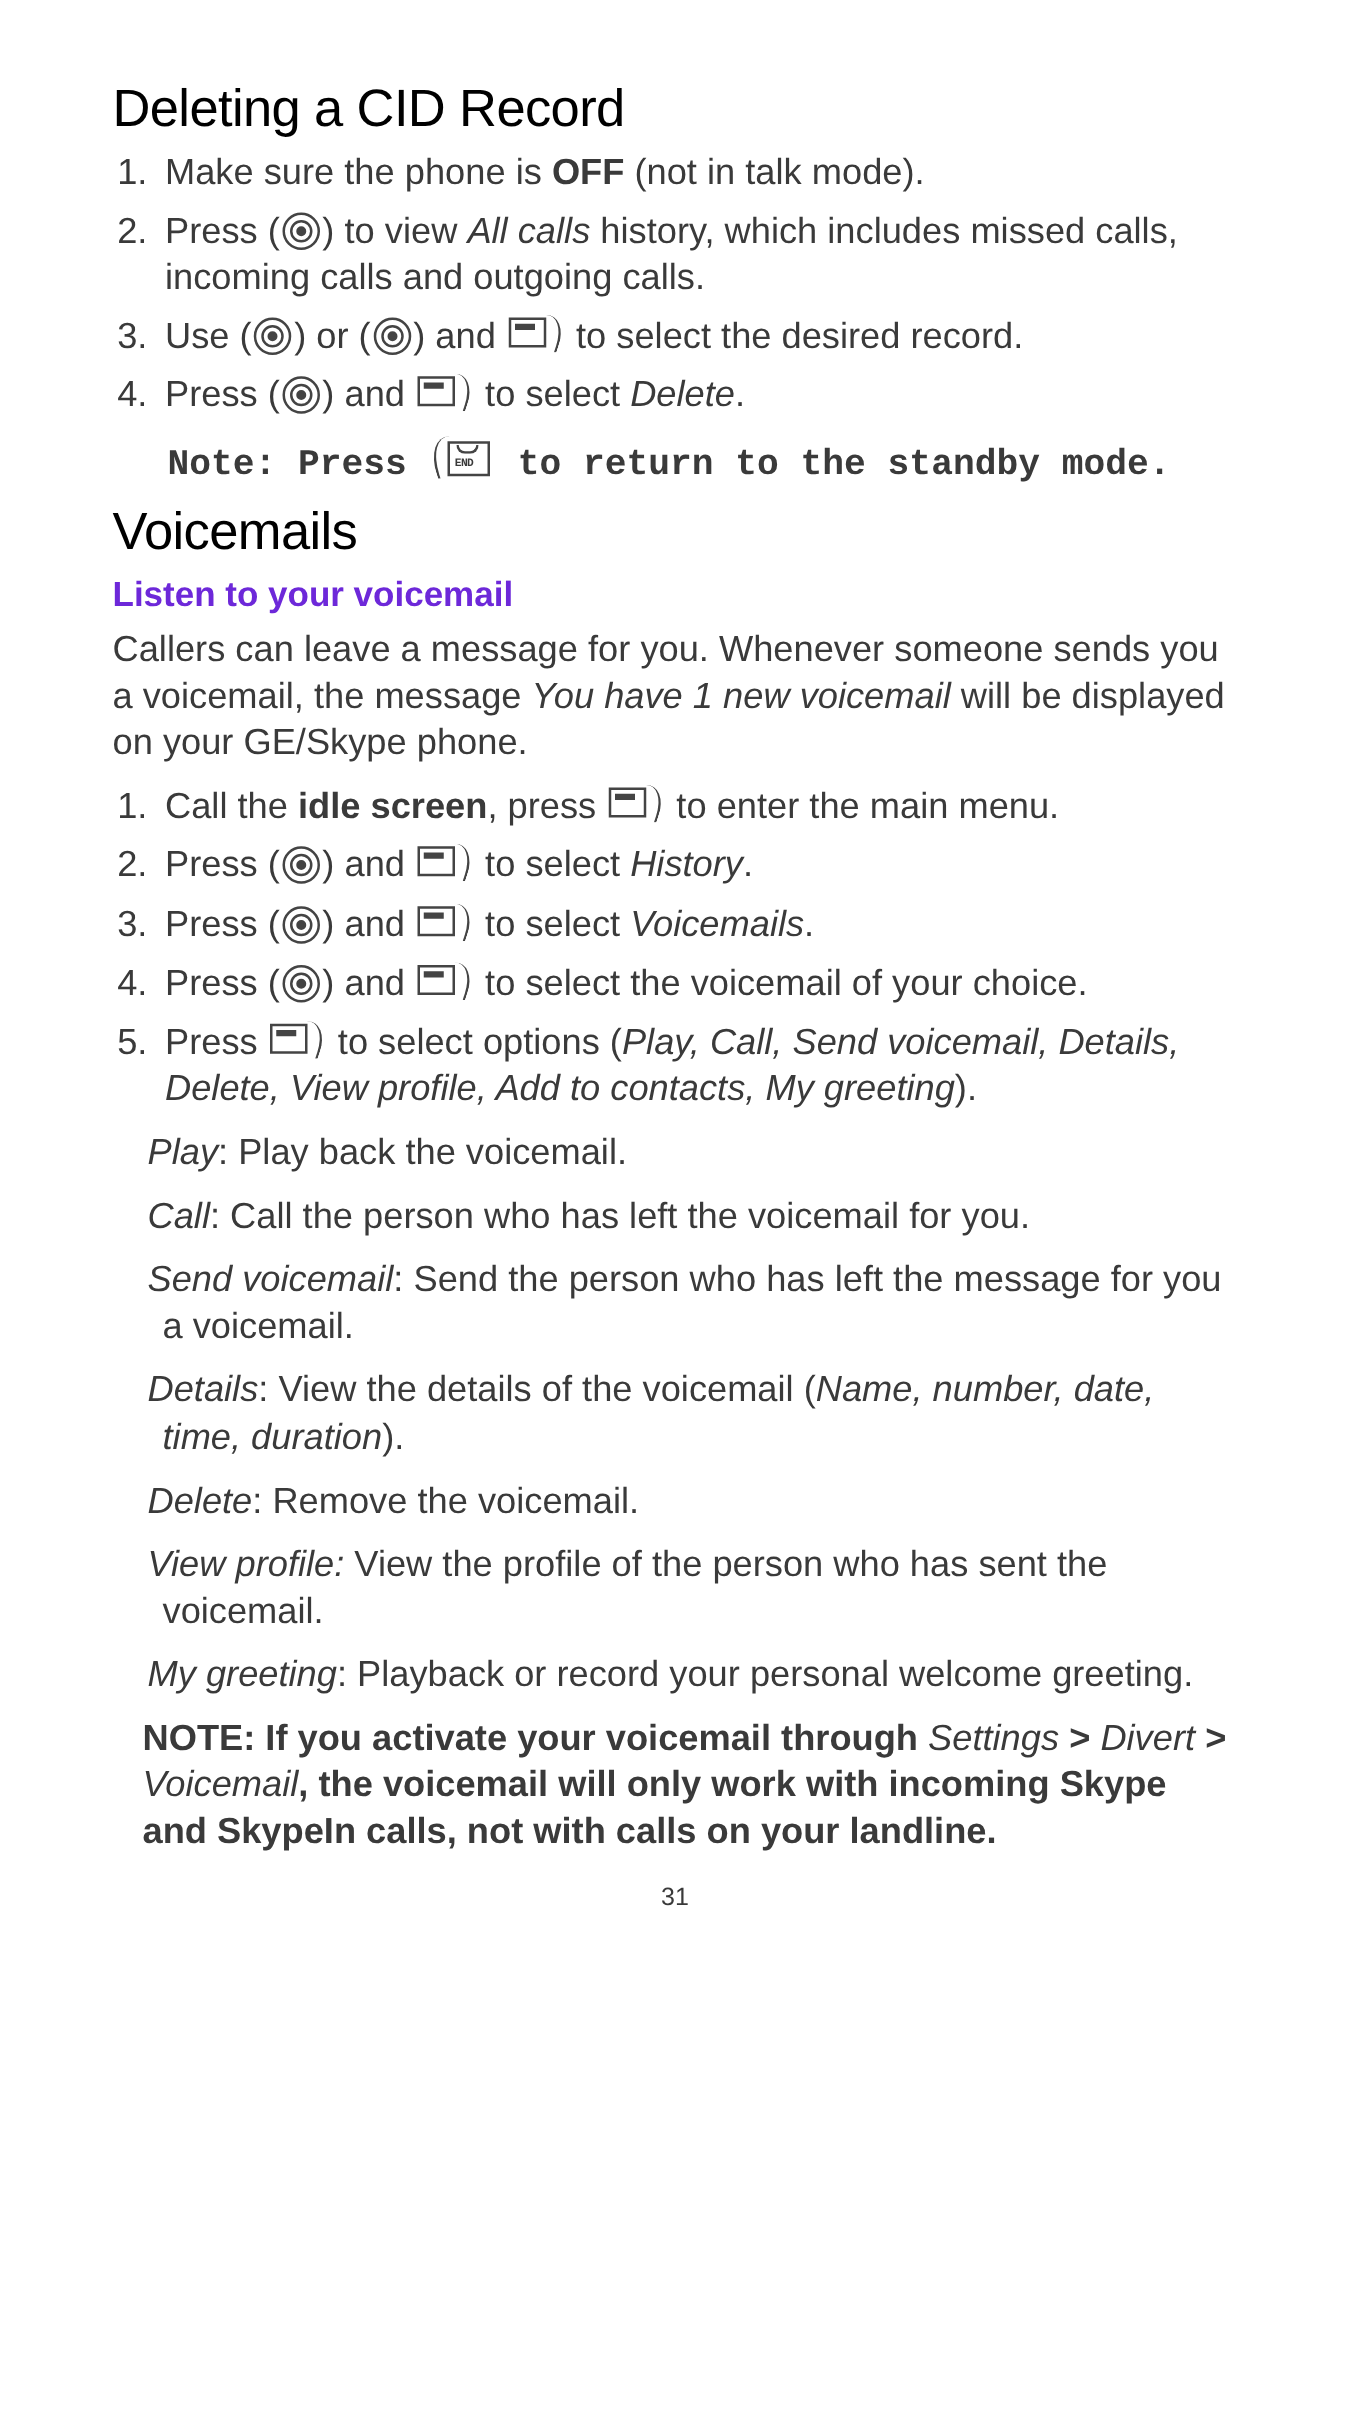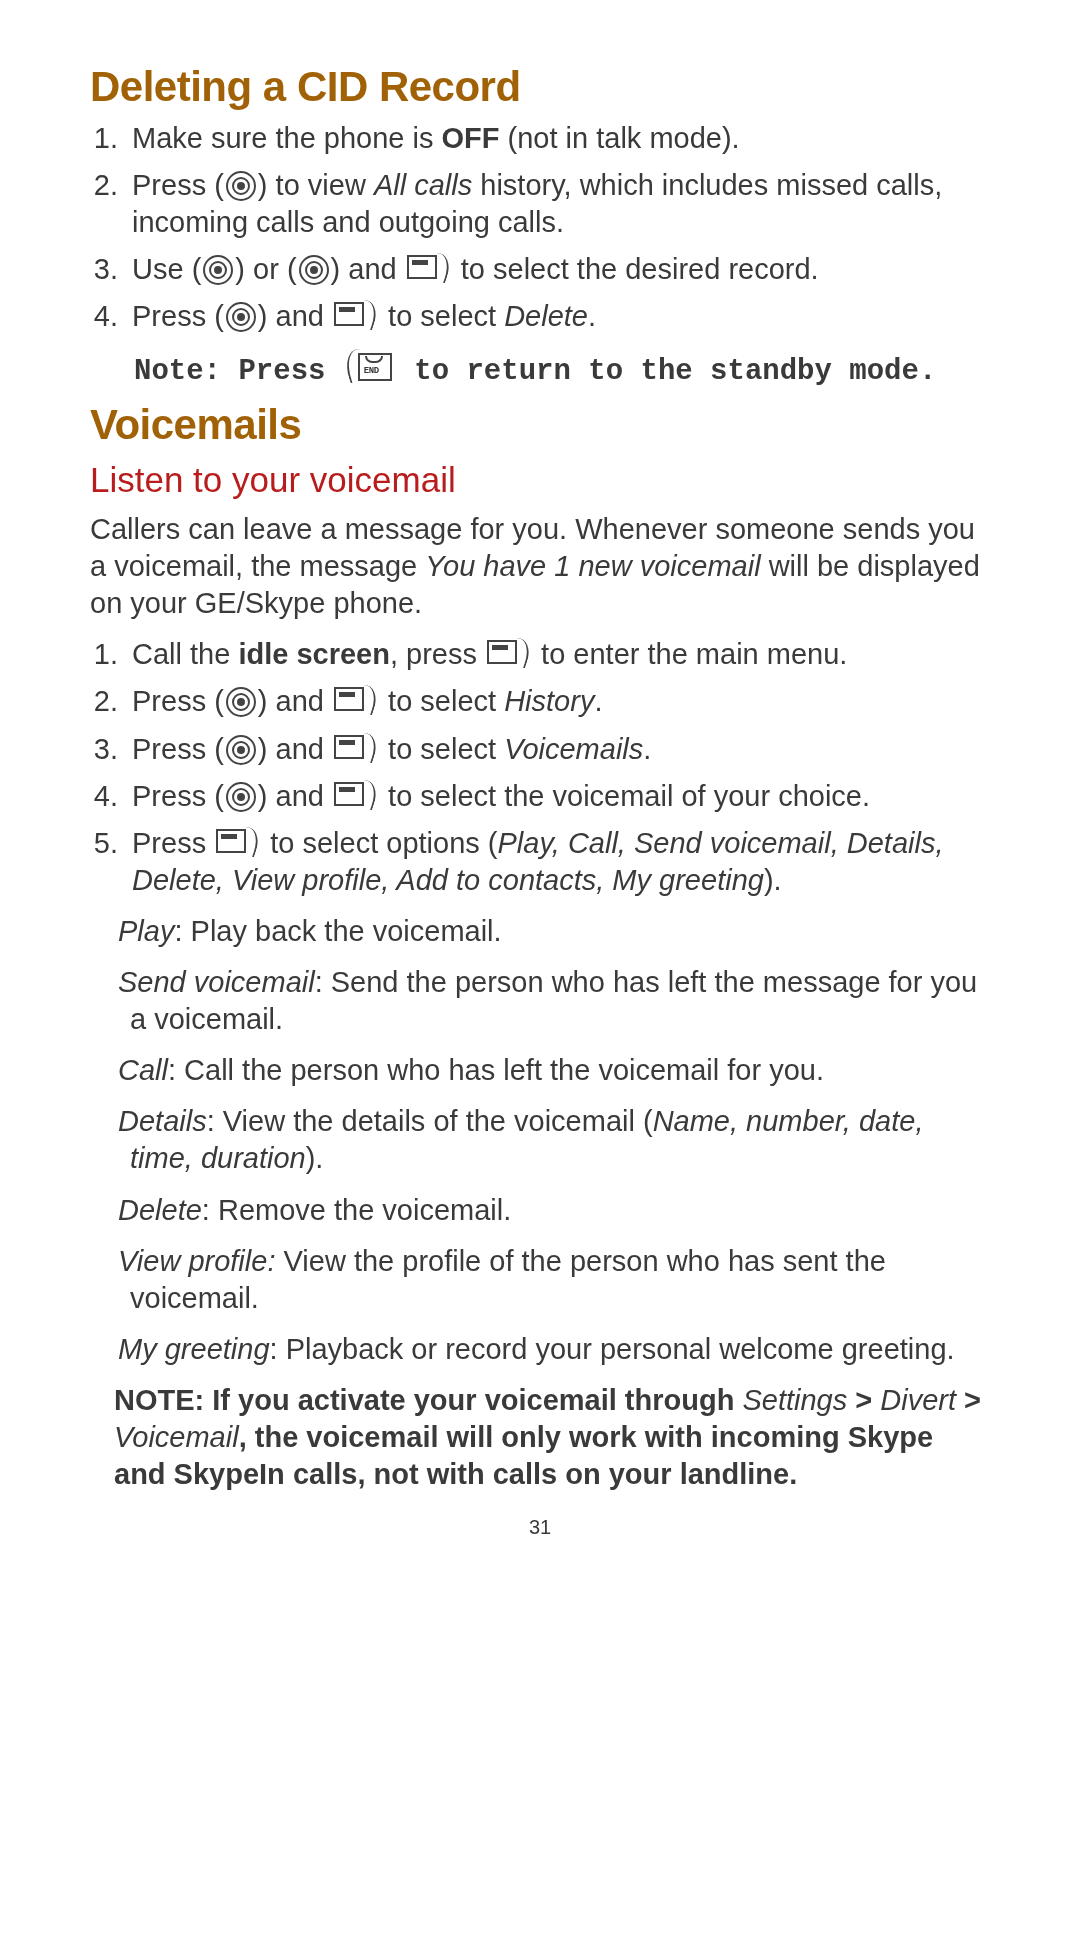--- a/index.html
+++ b/index.html
@@ -8,30 +8,30 @@
     background: #fff;
     margin: 0;
     padding: 60px 90px 40px 90px;
     width: 1080px;
     box-sizing: border-box;
     font-size: 29px;
     line-height: 1.28;
   }
   h2 {
     font-size: 42px;
-    font-weight: 700;
+    font-weight: 400;
     margin: 0 0 6px 0;
     letter-spacing: -0.5px;
-    color: #a16207;
+    color: #000000;
   }
   h3.sub {
-    font-size: 35px;
-    font-weight: 400;
+    font-size: 28px;
+    font-weight: 700;
     margin: 0 0 8px 0;
-    color: #b91c1c;
+    color: #6d28d9;
   }
   ol {
     margin: 0 0 14px 0;
     padding-left: 36px;
   }
   ol > li {
     margin-bottom: 10px;
     padding-left: 6px;
   }
   .bold { font-weight: 700; }
@@ -210,24 +210,24 @@
   <li>
     <span>Press </span><span class="icon icon-softkey"><span class="box"></span><span class="bar"></span><span class="curve"></span></span><span>  to select options (</span><span class="bi">Play, Call, Send voicemail, Details, Delete, View profile, Add to contacts, My greeting</span><span>).</span>
   </li>
 </ol>
 
 <ul class="options-list">
   <li>
     <span class="bi">Play</span><span>: Play back the voicemail.</span>
   </li>
   <li>
+    <span class="bi">Call</span><span>: Call the person who has left the voicemail for you.</span>
+  </li>
+  <li>
     <span class="bi">Send voicemail</span><span>: Send the person who has left the message for you a voicemail.</span>
-  </li>
-  <li>
-    <span class="bi">Call</span><span>: Call the person who has left the voicemail for you.</span>
   </li>
   <li>
     <span class="bi">Details</span><span>: View the details of the voicemail (</span><span class="bi">Name, number, date, time, duration</span><span>).</span>
   </li>
   <li>
     <span class="bi">Delete</span><span>:  Remove the voicemail.</span>
   </li>
   <li>
     <span class="bi">View profile:</span><span> View the profile of the person who has sent the voicemail.</span>
   </li>

